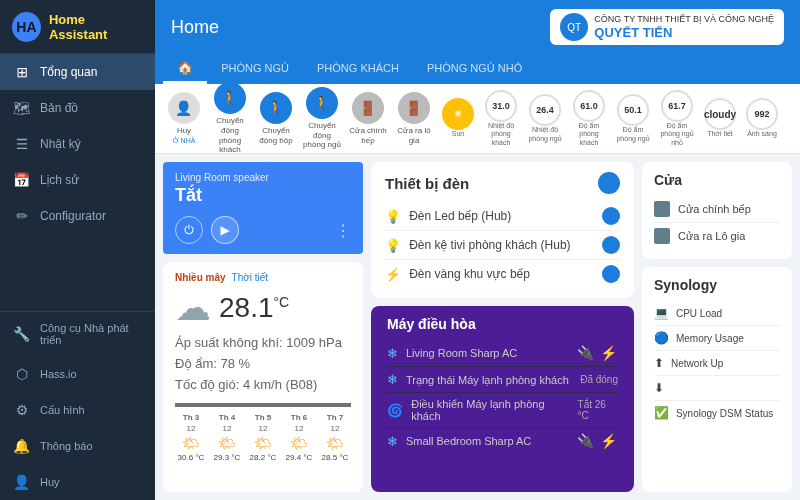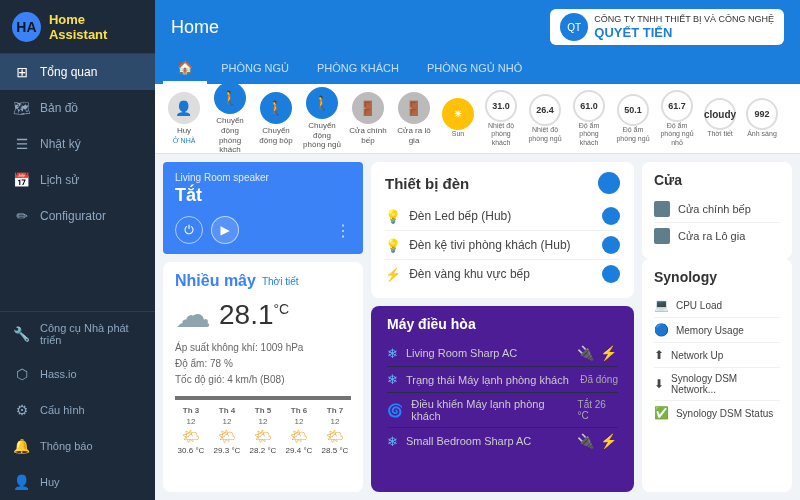--- a/index.html
+++ b/index.html
@@ -243,31 +243,31 @@
       border-radius: 8px;
       padding: 10px 12px;
       flex: 1;
     }
     .weather-header {
       display: flex;
       align-items: center;
       gap: 6px;
       margin-bottom: 4px;
     }
-    .weather-title { font-size: 16px; font-weight: 600; color: #3b82f6; }
+    .weather-title { font-size: 10px; font-weight: 600; color: #c2410c; }
     .weather-sub { font-size: 10px; color: #1c7edc; }
     .weather-main {
       display: flex;
       align-items: center;
       gap: 8px;
     }
     .weather-icon { font-size: 36px; color: #90a4ae; }
     .weather-temp { font-size: 28px; font-weight: 300; color: #333; }
     .weather-unit { font-size: 14px; vertical-align: super; }
-    .weather-details { font-size: 10px; color: #666; margin-top: 4px; line-height: 1.6; }
+    .weather-details { font-size: 13px; color: #666; margin-top: 4px; line-height: 1.6; }
     .weather-forecast {
       display: flex;
       gap: 4px;
       margin-top: 8px;
       border-top: 4px solid #737373;
       padding-top: 6px;
     }
     .forecast-day {
       flex: 1;
       display: flex;
@@ -346,20 +346,21 @@
     .ac-status { margin-left: auto; font-size: 10px; color: #aaa; }
     .ac-controls { display: flex; gap: 6px; margin-left: auto; }
     .ac-ctrl { color: #aaa; font-size: 14px; }
 
     
     .right-panel {
       width: 150px;
       flex-shrink: 0;
       display: flex;
       flex-direction: column;
+      gap: 8px;
     }
 
     .door-card {
       background: white;
       border-radius: 8px;
       padding: 10px 12px;
     }
     .door-title { font-size: 14px; font-weight: 600; color: #333; margin-bottom: 8px; }
     .door-item {
       display: flex;
@@ -681,21 +682,20 @@
         <div class="syn-item">
           <span class="syn-icon">🔵</span>
           <span>Memory Usage</span>
         </div>
         <div class="syn-item">
           <span class="syn-icon">⬆</span>
           <span>Network Up</span>
         </div>
         <div class="syn-item">
           <span class="syn-icon">⬇</span>
-          <span>Synology DSM Network...</span>
         </div>
         <div class="syn-item">
           <span class="syn-icon">✅</span>
           <span>Synology DSM Status</span>
         </div>
       </div>
     </div>
 
   </div>
 </div>

